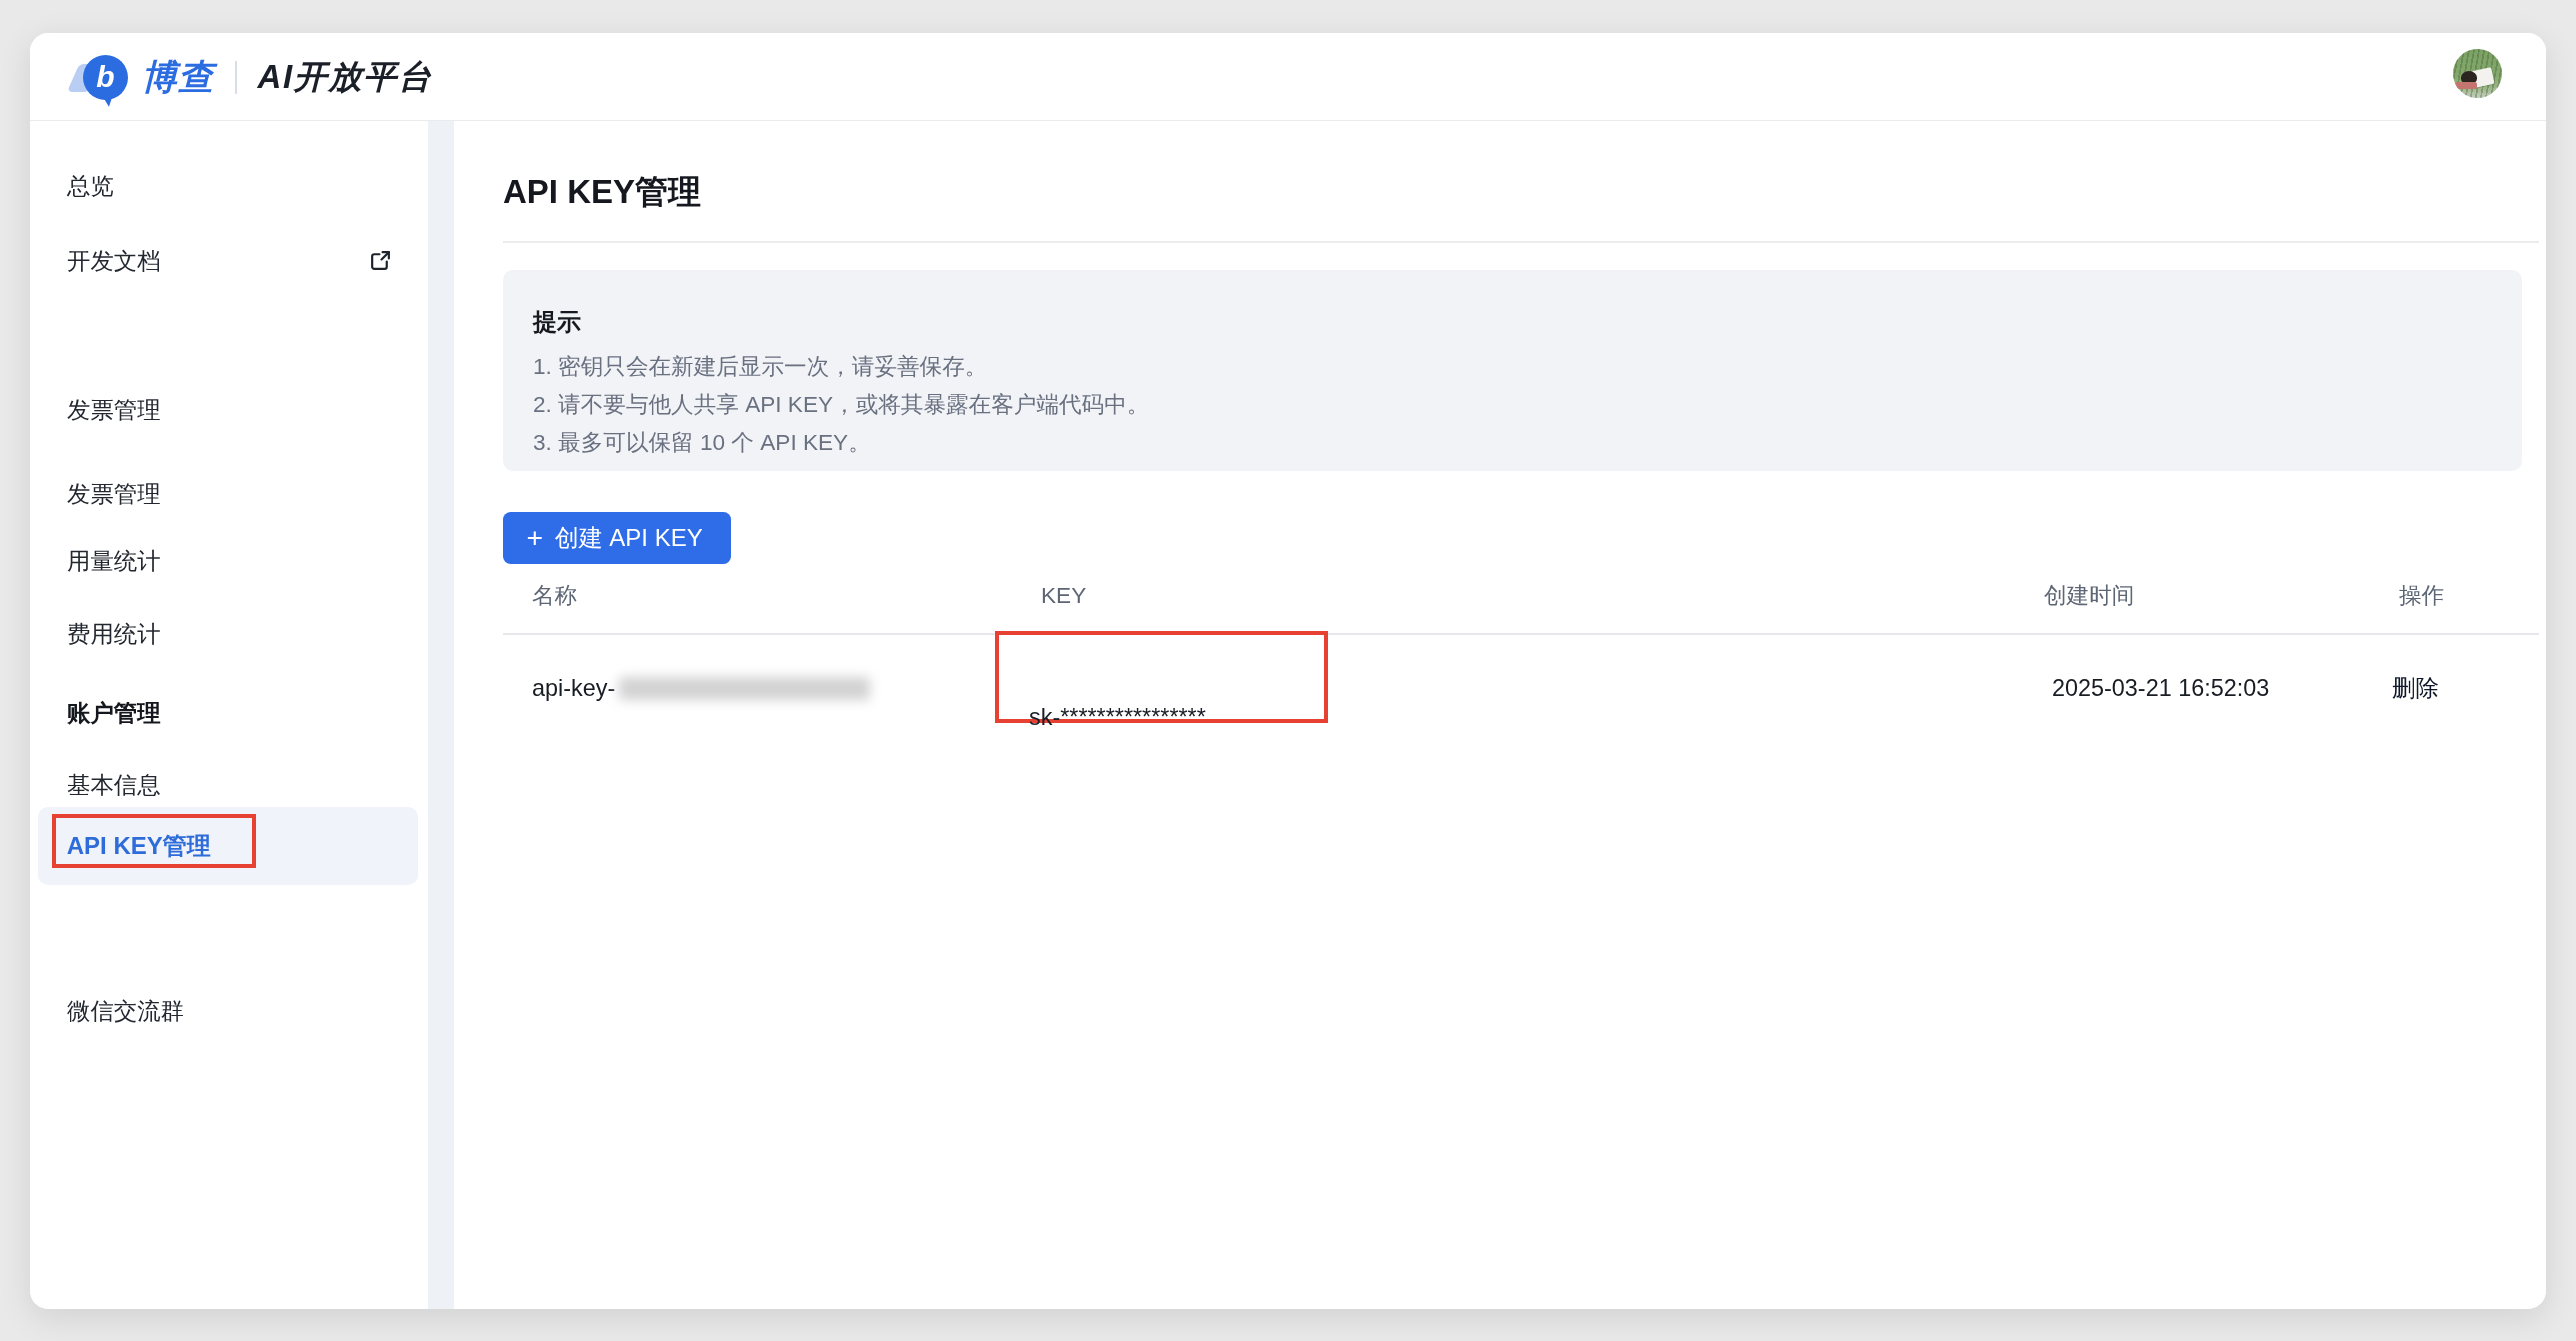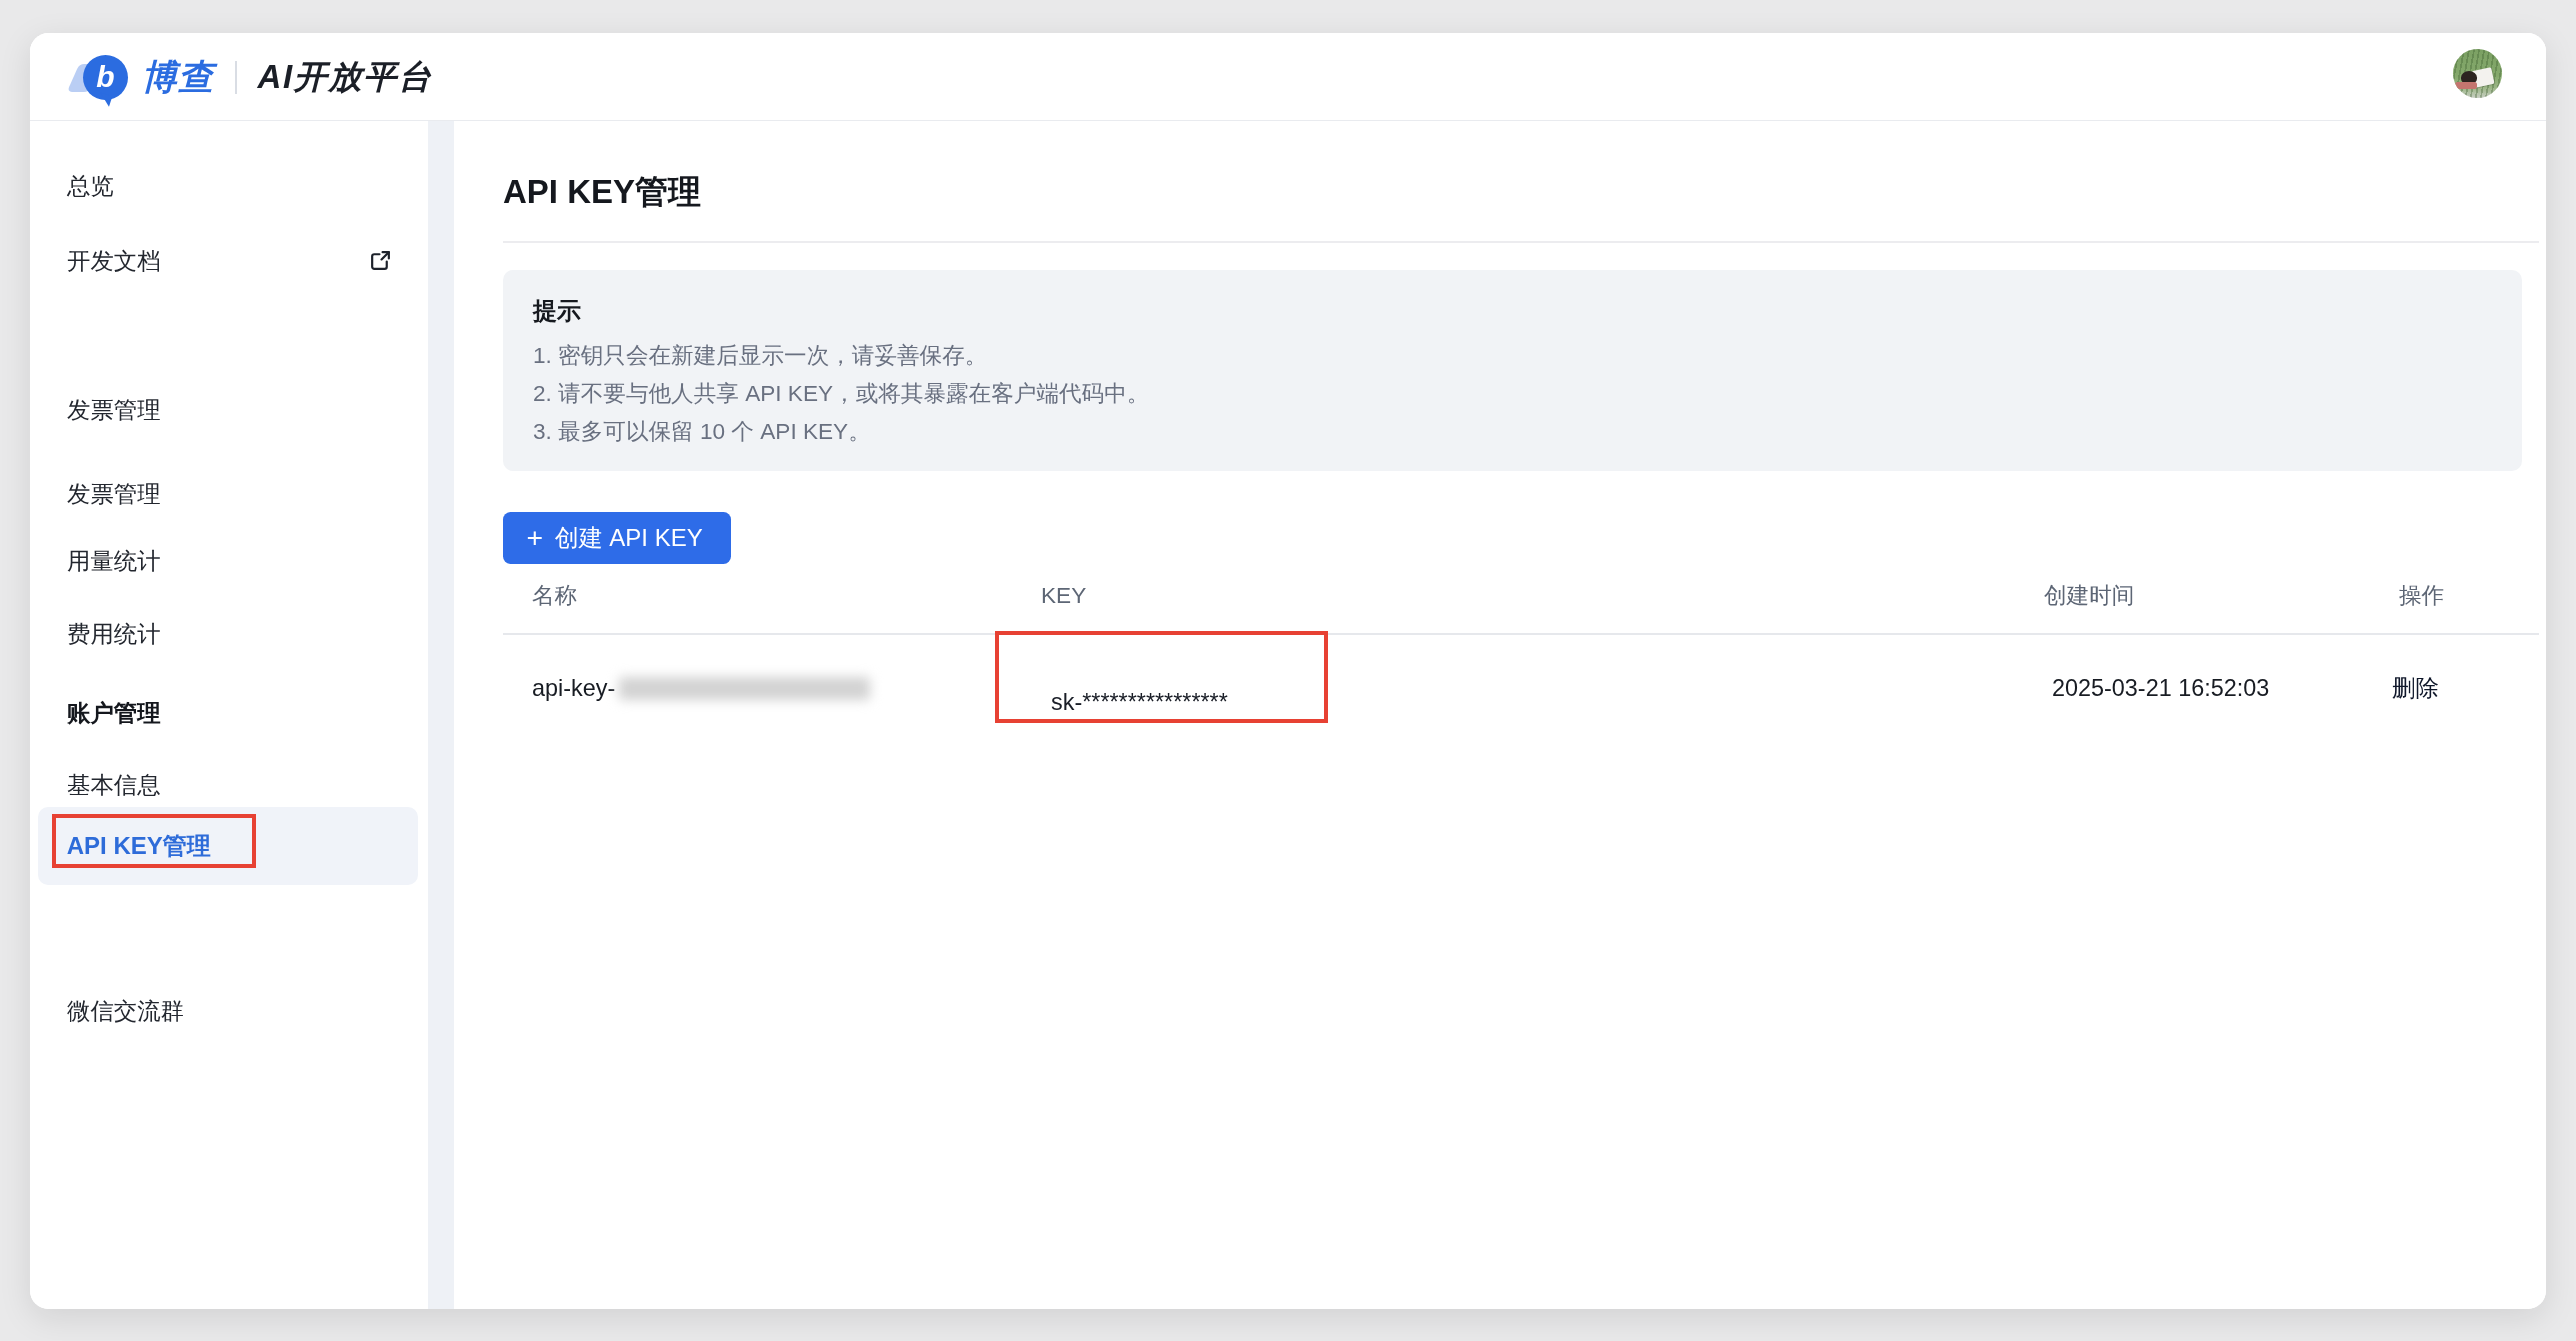--- a/index.html
+++ b/index.html
@@ -76,21 +76,21 @@
   .anno-side { left:22px; top:693px; width:204px; height:54px; }
 
   
   .main { position:absolute; left:424px; top:88px; right:0; bottom:0; background:#fff; }
   .page-title { position:absolute; left:49px; top:49px; font-size:33px; font-weight:700; color:#15181e; }
   .title-divider { position:absolute; left:49px; top:120px; width:2036px; height:1.7px; background:#ececef; }
   .tips-box {
     position:absolute; left:49px; top:149px; width:2019px; height:201px;
     background:#f1f3f6; border-radius:10px; padding:25px 30px;
   }
-  .tips-title { font-size:24px; font-weight:700; color:#16191f; margin-bottom:10px; }
+  .tips-title { font-size:24px; font-weight:700; color:#16191f; margin-bottom:10px;margin-top:11px; }
   .tips-line { font-size:22.6px; color:#697080; line-height:38px; }
 
   .create-btn {
     position:absolute; left:49px; top:391px; height:52px; padding:0 28.4px 0 23.4px;
     background:#2e6ce8; border:none; border-radius:7.5px; color:#fff;
     font-size:24px; font-family:inherit; display:flex; align-items:center; gap:11.7px;
     cursor:pointer;
   }
   .create-btn .plus { font-size:28.4px; font-weight:400; line-height:1; margin-top:-2.5px; }
 
@@ -104,21 +104,21 @@
   .td { position:absolute; font-size:23.4px; color:#181c23; line-height:37px; }
   .td.c-name { left:78px; font-weight:500; display:flex; align-items:center;justify-content:center; }
   .blur-redact {
     display:inline-block; width:251px; height:23.4px; margin-left:3.3px;
     background:#d2d2d2; filter:blur(5.9px); border-radius:3.3px;
   }
   .td.c-key { left:575px; color:#1a1e27; }
   .td.c-created { left:1598px; }
   .td.c-action { left:1938px; color:#0f172a; cursor:pointer; }
   .anno-key { left:541px; top:510px; width:333px; height:92px; background:#fff; z-index:5; }
-  .anno-key-inner { position:absolute; left:575px; top:563px; z-index:6;margin-left:22px; }
+  .anno-key-inner { position:absolute; left:575px; top:578px; z-index:6; }
 </style>
 </head>
 <body>
 
 <div class="window">
 
   <div class="topbar">
     <div class="brand">
       <div class="logo-icon">
         <div class="logo-feather"></div>

